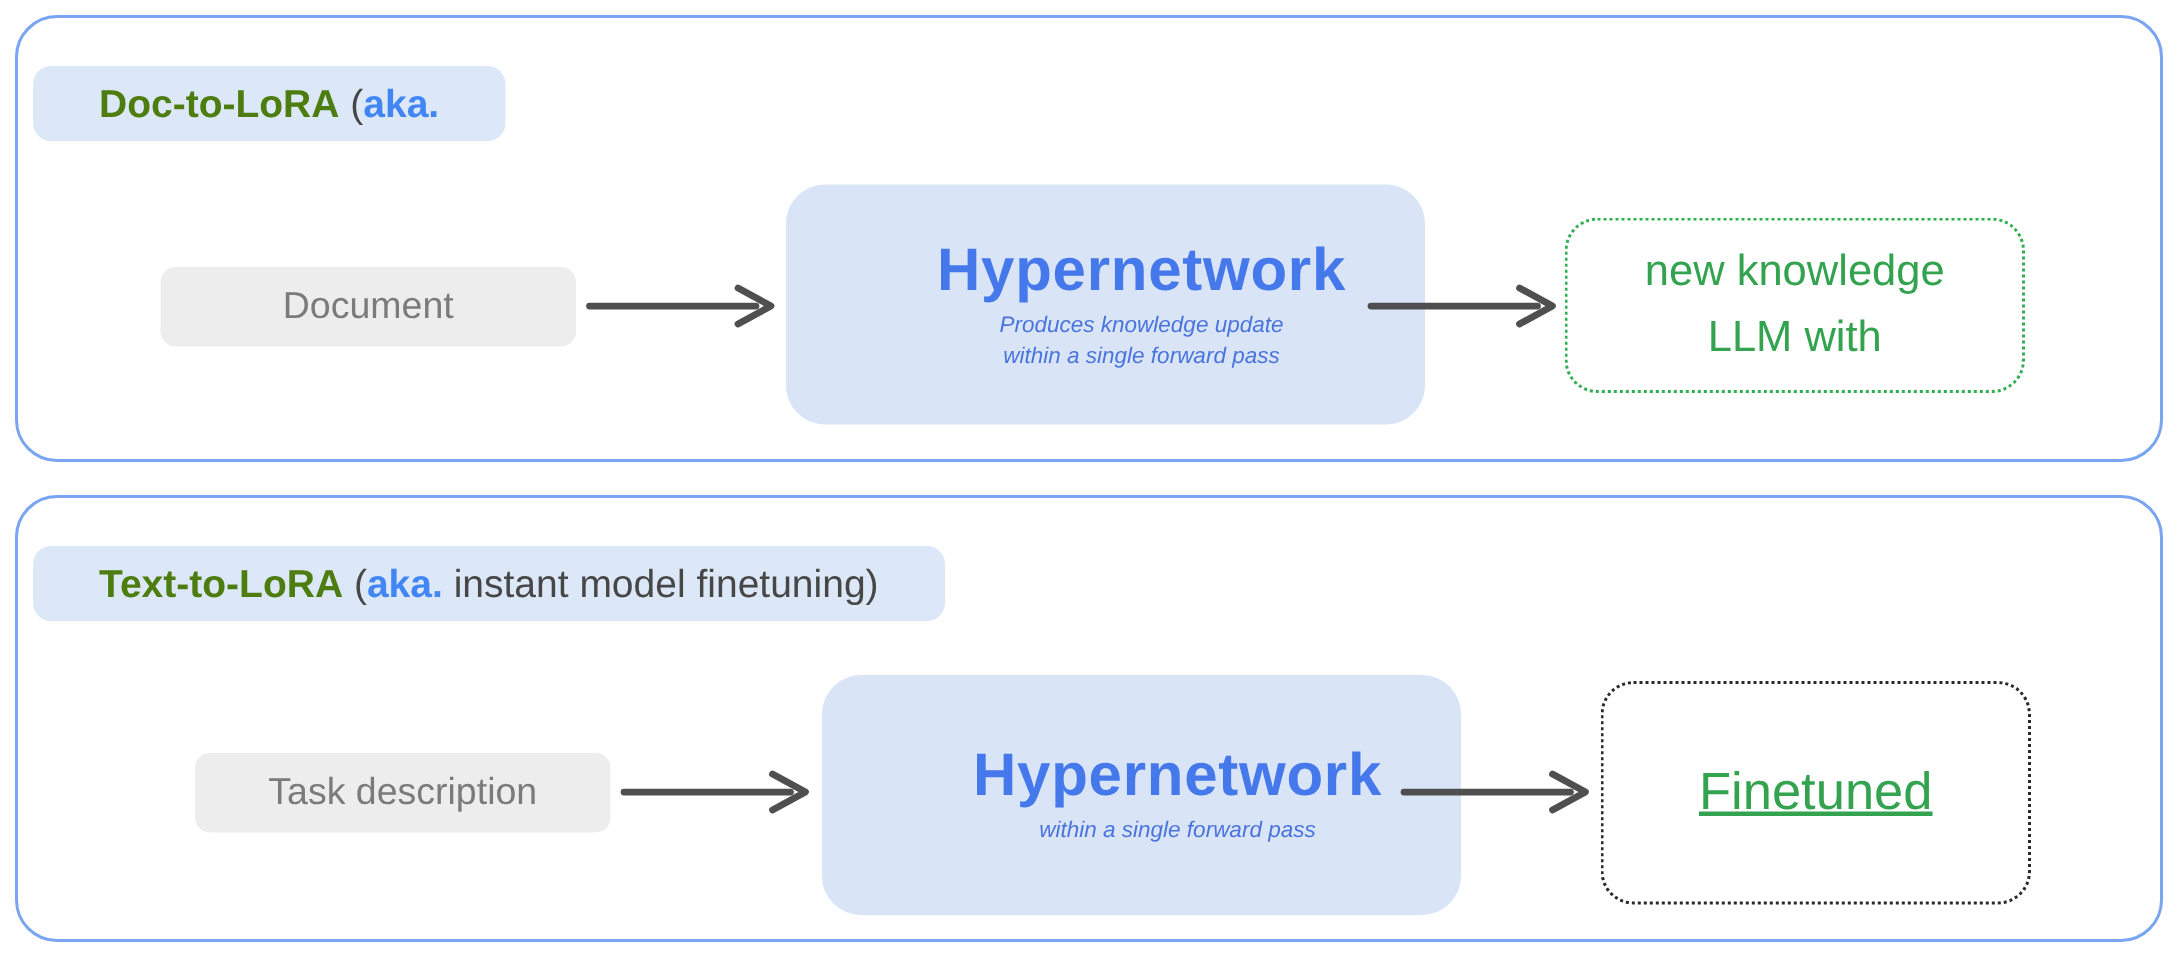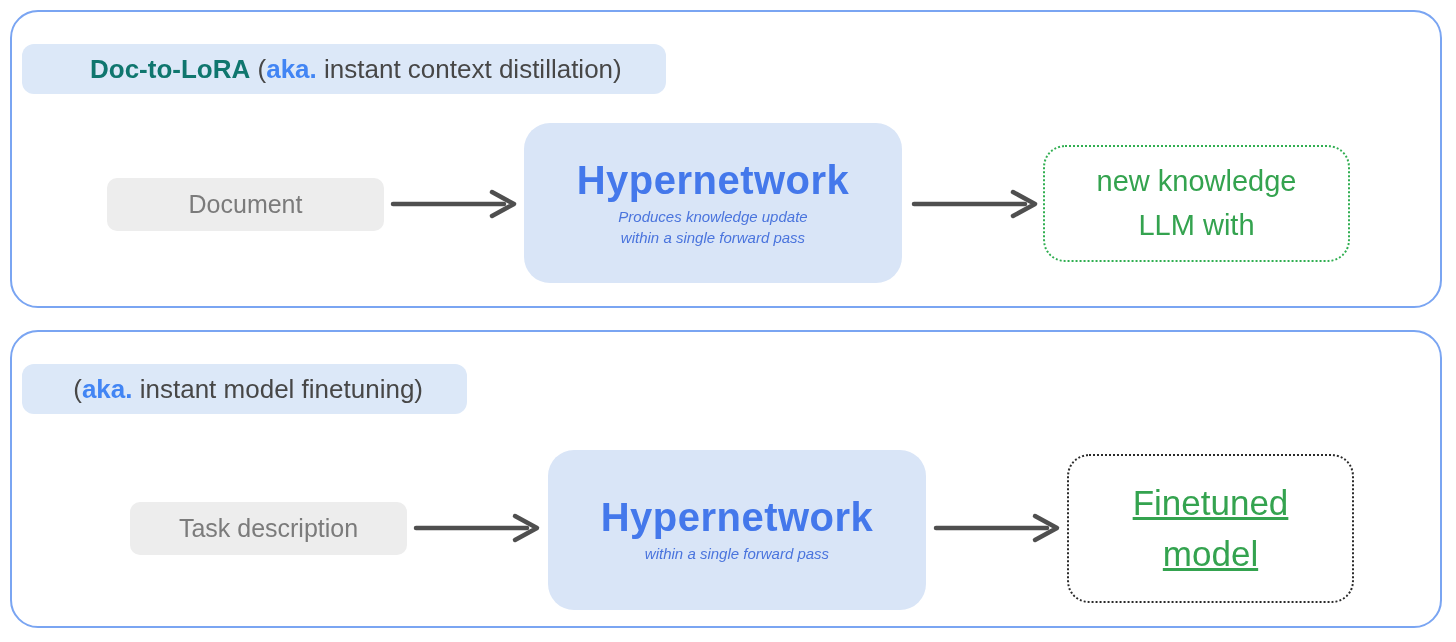--- a/index.html
+++ b/index.html
@@ -12,38 +12,39 @@
     border:2px solid #7aa5f2;border-radius:28px;background:#ffffff;box-sizing:border-box;
   }
   .panel.p1{top:10px;}
   .panel.p2{top:330px;}
   .chip{
     position:absolute;left:10px;top:32px;height:50px;
     display:inline-flex;align-items:center;padding:0 44px;
     background:#dce8f8;border-radius:12px;
     font-size:26px;color:#474747;white-space:pre;
   }
-  .chip .bold{font-weight:700;color:#0f766e;margin-left:24px;}
+  .chip .bold{font-weight:700;color:#4d7c0f;}
   .chip .aka{font-weight:700;color:#4285f4;}
   .input-box{
     position:absolute;width:277px;height:53px;background:#ededed;border-radius:10px;
     display:flex;align-items:center;justify-content:center;
     font-size:25px;color:#7b7b7b;
   }
   .p1 .input-box{left:95px;top:166px;}
   .p2 .input-box{left:118px;top:170px;text-align:right;}
   .arrow{position:absolute;width:132px;height:32px;}
   .p1 .arrow.a1{left:378px;top:176px;}
   .p1 .arrow.a2{left:899px;top:176px;}
   .p2 .arrow.a1{left:401px;top:180px;}
   .p2 .arrow.a2{left:921px;top:180px;}
   .hyper-box{
     position:absolute;width:378px;height:160px;background:#d9e5f7;border-radius:26px;
     display:flex;flex-direction:column;align-items:center;justify-content:center;
     text-align:center;
+    padding-left:48px;
   }
   .p1 .hyper-box{left:512px;top:111px;}
   .p2 .hyper-box{left:536px;top:118px;}
   .hyper-title{
     font-size:40px;font-weight:700;color:#4478eb;letter-spacing:0.5px;
   }
   .hyper-note{
     margin-top:4px;font-size:15px;font-style:italic;color:#4a74dd;line-height:1.35;text-align:center;
   }
   .output-box{
@@ -61,21 +62,21 @@
   }
   .output-box span{display:block;}
 </style>
 </head>
 <body>
 
 <div id="stage">
 
   <div class="panel p1">
     <div class="chip">
-      <span class="bold">Doc-to-LoRA</span><span> (</span><span class="aka">aka.</span><span> instant context distillation)</span>
+      <span class="bold">Doc-to-LoRA</span><span> (</span><span class="aka">aka.</span>
     </div>
 
     <div class="input-box">
       <span>Document</span>
     </div>
 
     <svg class="arrow a1" viewBox="0 0 132 32">
       <line x1="3" y1="16" x2="114" y2="16" stroke="#4f4f4f" stroke-width="4.5" stroke-linecap="round"></line>
       <polyline points="102,4 124,16 102,28" fill="none" stroke="#4f4f4f" stroke-width="4.5" stroke-linecap="round" stroke-linejoin="round"></polyline>
     </svg>
@@ -94,21 +95,21 @@
     </svg>
 
     <div class="output-box">
       <span>new knowledge</span>
       <span>LLM with</span>
     </div>
   </div>
 
   <div class="panel p2">
     <div class="chip">
-      <span> (</span><span class="aka">aka.</span><span> instant model finetuning)</span>
+      <span class="bold">Text-to-LoRA</span><span> (</span><span class="aka">aka.</span><span> instant model finetuning)</span>
     </div>
 
     <div class="input-box">
       <span>Task description</span>
     </div>
 
     <svg class="arrow a1" viewBox="0 0 132 32">
       <line x1="3" y1="16" x2="114" y2="16" stroke="#4f4f4f" stroke-width="4.5" stroke-linecap="round"></line>
       <polyline points="102,4 124,16 102,28" fill="none" stroke="#4f4f4f" stroke-width="4.5" stroke-linecap="round" stroke-linejoin="round"></polyline>
     </svg>
@@ -120,17 +121,16 @@
       </div>
     </div>
 
     <svg class="arrow a2" viewBox="0 0 132 32">
       <line x1="3" y1="16" x2="114" y2="16" stroke="#4f4f4f" stroke-width="4.5" stroke-linecap="round"></line>
       <polyline points="102,4 124,16 102,28" fill="none" stroke="#4f4f4f" stroke-width="4.5" stroke-linecap="round" stroke-linejoin="round"></polyline>
     </svg>
 
     <div class="output-box">
       <span>Finetuned</span>
-      <span>model</span>
     </div>
   </div>
 
 </div>
 
 </body></html>

